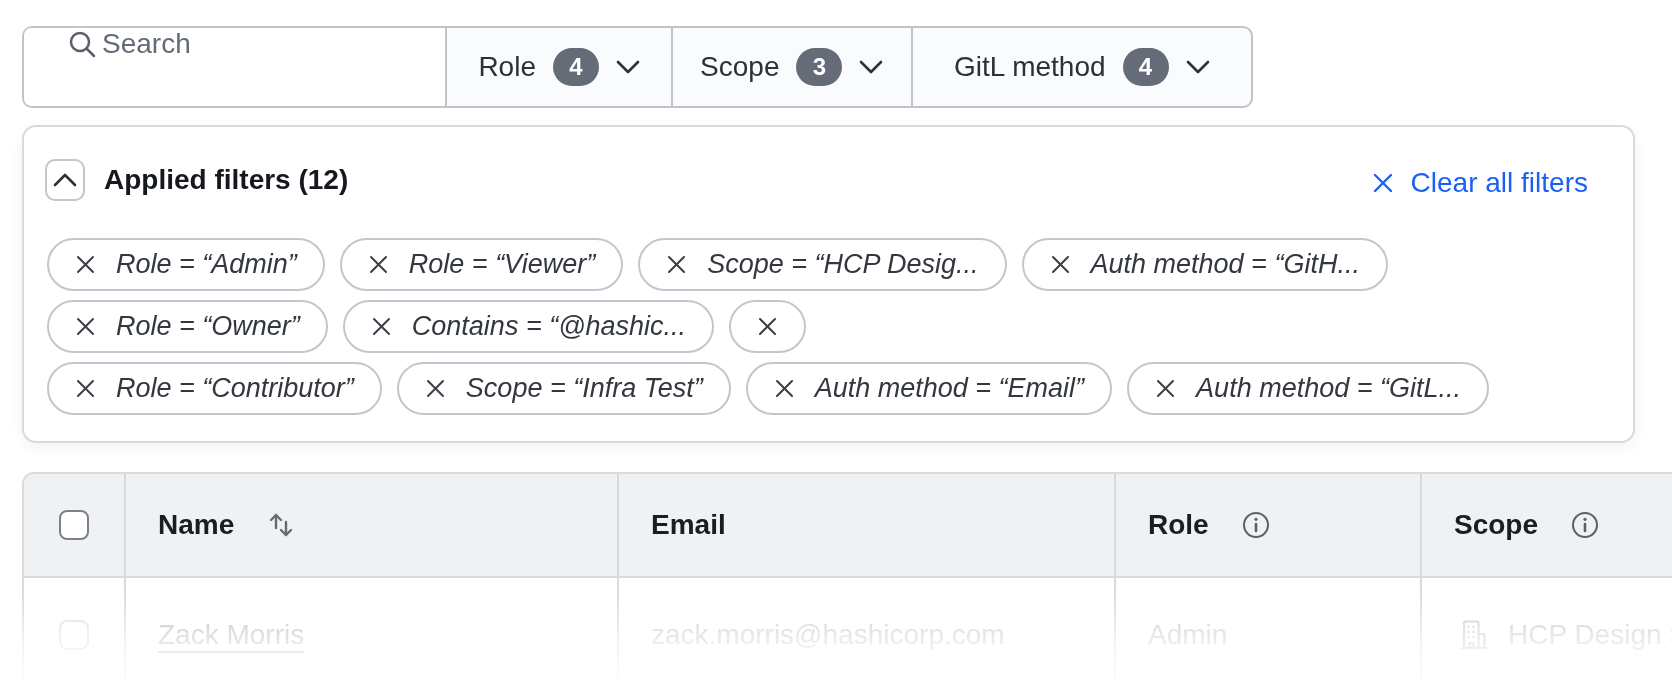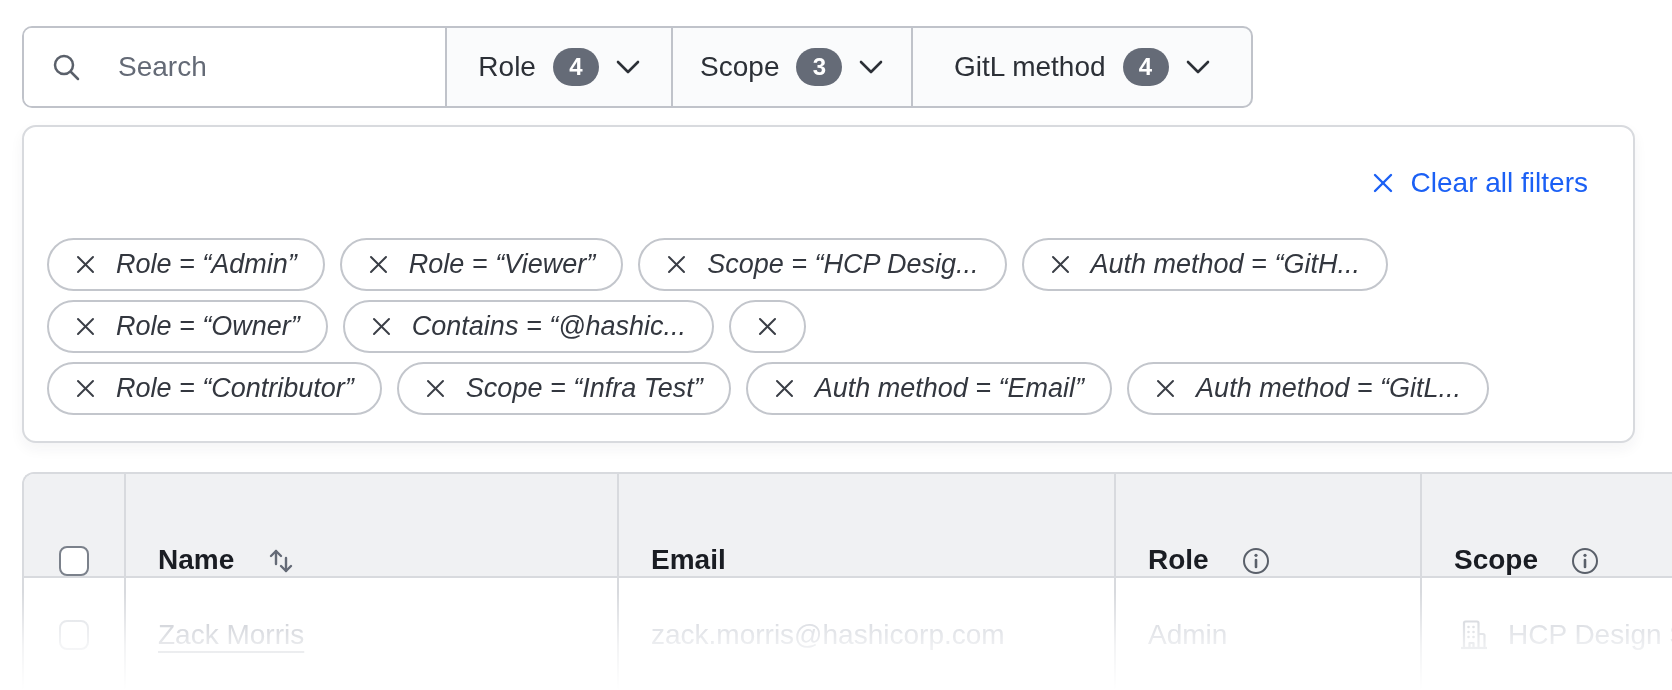--- a/index.html
+++ b/index.html
@@ -4,21 +4,21 @@
 <style>
   * { margin:0; padding:0; box-sizing:border-box; }
   html,body { width:1672px; height:690px; background:#ffffff; overflow:hidden;
     font-family:"Liberation Sans", sans-serif; color:#2e323a; }
   .abs { position:absolute; }
 
   
   .topbar { left:22px; top:26px; width:1231px; height:82px; display:flex;
     border:2px solid #c0c3ca; border-radius:10px; background:#fafbfc; }
   .search-seg { width:424px; height:100%; background:#ffffff; display:flex;
-    align-items:center; padding-left:26px; gap:36px; border-right:2px solid #c0c3ca;
+    align-items:flex-start; padding-left:42px; gap:4px; border-right:2px solid #c0c3ca;
     border-radius:8px 0 0 8px; }
   .search-input { border:none; outline:none; font-size:28px; width:300px;
     font-family:"Liberation Sans", sans-serif; color:#2e323a; background:transparent; }
   .search-input::placeholder { color:#646a76; opacity:1; }
   .seg { display:flex; align-items:center; justify-content:center; gap:17px; height:100%; }
   .seg + .seg { border-left:2px solid #c0c3ca; }
   .seg-role { width:224px; } .seg-scope { width:240px; } .seg-auth { width:341px; border-radius:0 8px 8px 0; }
   .seg-label { font-size:28px; color:#2c3037; }
   .badge { min-width:46px; height:38px; padding:0 10px; border-radius:20px; background:#656b77;
     color:#ffffff; font-size:24px; font-weight:bold; display:flex; align-items:center; justify-content:center; }
@@ -37,21 +37,21 @@
   .pill-row { display:flex; gap:15px; }
   .pill { height:53px; display:flex; align-items:center; gap:20px; padding:0 26px;
     border:2px solid #c3c6cc; border-radius:27px; background:#ffffff;font-style:italic; }
   .pill-label { font-size:27px; color:#33373f; white-space:nowrap; }
 
   
   .table { left:22px; top:472px; width:1650px; height:218px; display:grid;
     grid-template-columns:100px 493px 497px 306px 254px; grid-template-rows:104px 114px;
     border-top:2px solid #d8dade; border-left:2px solid #d8dade; border-top-left-radius:12px;
     overflow:hidden; }
-  .th { background:#f0f1f3; border-bottom:2px solid #d8dade; display:flex; align-items:flex-end;
+  .th { background:#f0f1f3; border-bottom:2px solid #d8dade; display:flex; align-items:center;
     padding-left:32px; gap:32px; }
   .th-label { font-size:28px; font-weight:bold; color:#1a1d23; }
   .td { background:#ffffff; display:flex; align-items:center; padding-left:32px; gap:16px; }
   .bl { border-left:2px solid #d8dade; }
   .cb-cell { justify-content:center; padding-left:0; }
   .checkbox { width:30px; height:30px; border-radius:8px; background:#ffffff; }
   .cb-head { border:2px solid #7b818b; }
   .cb-row  { border:2px solid #dadde2; }
   .cell-name { font-size:28px; color:#b6bac3; text-decoration:underline;
     text-underline-offset:7px; text-decoration-thickness:2px; }
@@ -102,20 +102,30 @@
     <span class="badge">4</span>
     <span>
       <svg width="24" height="15" viewBox="0 0 24 15" fill="none" stroke="#2c3037" stroke-width="2.6" stroke-linecap="round" stroke-linejoin="round">
         <polyline points="2,2 12,12 22,2"></polyline>
       </svg>
     </span>
   </div>
 </div>
 
 <div class="abs panel">
+  <div class="panel-header">
+    <div class="collapse-btn">
+      <span>
+        <svg width="24" height="14" viewBox="0 0 24 14" fill="none" stroke="#2c3037" stroke-width="2.6" stroke-linecap="round" stroke-linejoin="round">
+          <polyline points="2,12 12,2 22,12"></polyline>
+        </svg>
+      </span>
+    </div>
+    <span class="panel-title">Applied filters (12)</span>
+  </div>
 
   <div class="clear-all">
     <span>
       <svg width="26" height="26" viewBox="0 0 26 26" fill="none" stroke="#1b60f5" stroke-width="2.4" stroke-linecap="round">
         <line x1="5" y1="5" x2="21" y2="21"></line>
           <line x1="21" y1="5" x2="5" y2="21"></line>
       </svg>
     </span>
     <span class="clear-all-label">Clear all filters</span>
   </div>

